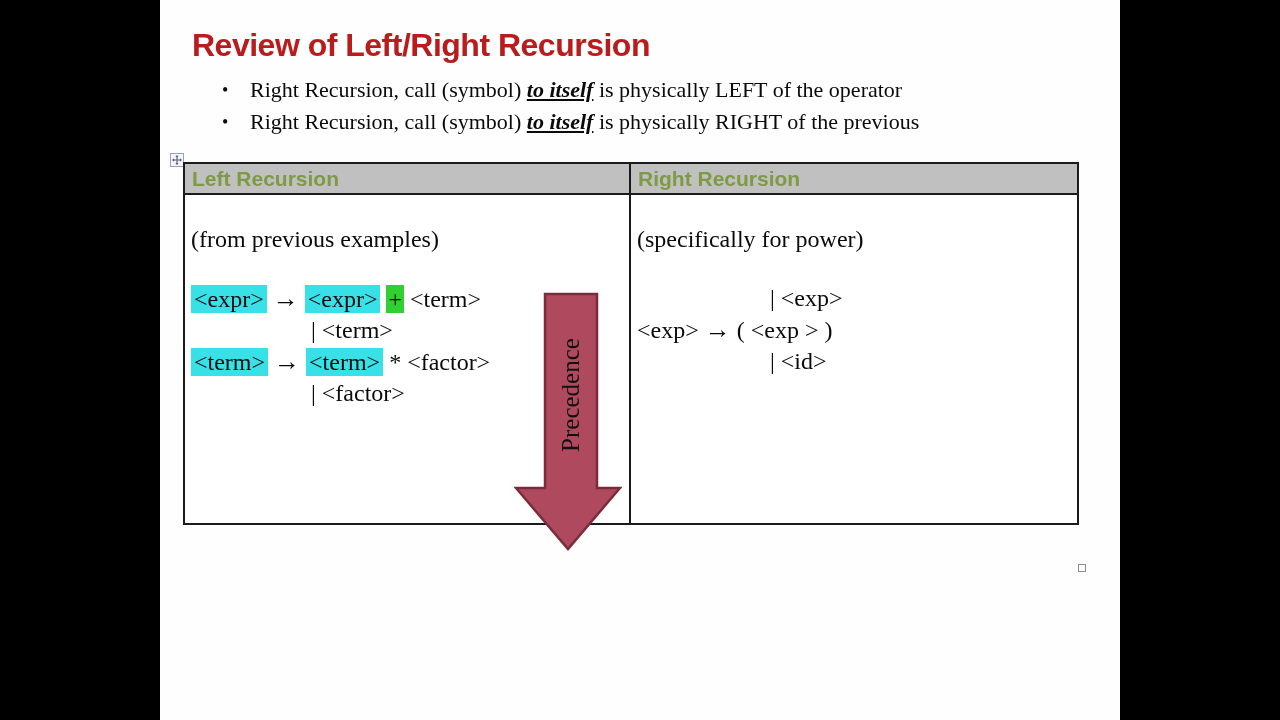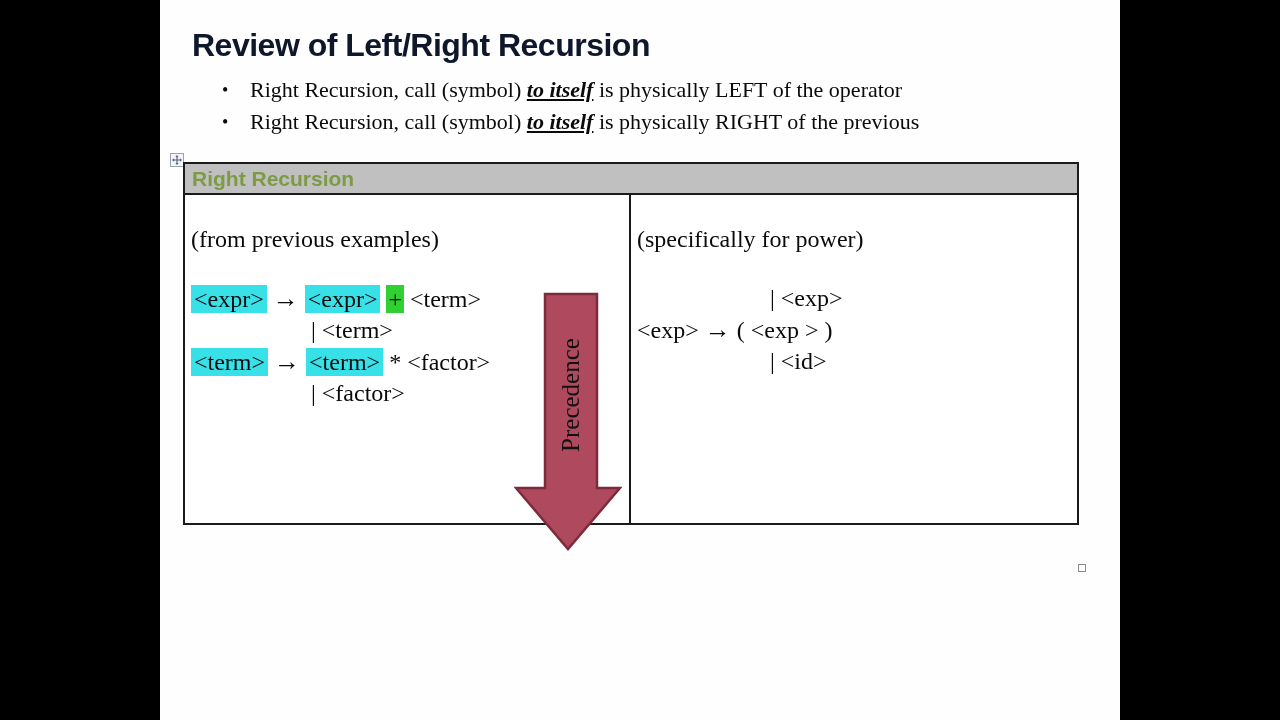--- a/index.html
+++ b/index.html
@@ -7,21 +7,21 @@
                font-family: "Liberation Serif", serif; }
   .letterbox { position: absolute; top: 0; width: 160px; height: 720px; background: #000000; }
   .letterbox.left  { left: 0; }
   .letterbox.right { left: 1120px; }
 
   #slide { position: absolute; left: 160px; top: 0; width: 960px; height: 720px; background: #fefefe; }
 
   .slide-title {
     position: absolute; left: 32px; top: 27px;
     font-family: "Liberation Sans", sans-serif; font-weight: bold;
-    font-size: 32px; color: #0f172a; letter-spacing: -0.5px; white-space: nowrap; text-align: right;
+    font-size: 32px; color: #b91c1c; letter-spacing: -0.5px; white-space: nowrap; text-align: right;
   }
 
   .bullets { position: absolute; left: 60px; top: 74px; }
   .bullet-line { display: flex; font-size: 22px; line-height: 32px; color: #0a0a0a; white-space: nowrap; }
   .bullet-line .dot { width: 30px; font-size: 18px; text-align: left; padding-left: 2px; }
   .emph { font-weight: bold; font-style: italic; text-decoration: underline; }
 
   
   .doc-table { position: absolute; left: 23px; top: 162px; width: 896px;
                border: 2px solid #1b1b1b; background: #ffffff; }
@@ -82,20 +82,21 @@
   <div class="move-handle">
     <span>
       <svg width="10" height="10" viewBox="0 0 12 12">
           <path d="M6 0 L8 2.5 H6.7 V5.3 H9.5 V4 L12 6 L9.5 8 V6.7 H6.7 V9.5 H8 L6 12 L4 9.5 H5.3 V6.7 H2.5 V8 L0 6 L2.5 4 V5.3 H5.3 V2.5 H4 Z" fill="#5a6076"></path>
         </svg>
     </span>
   </div>
 
   <div class="doc-table">
     <div class="header-row">
+      <div class="header-cell first">Left Recursion</div>
       <div class="header-cell">Right Recursion</div>
     </div>
     <div class="body-row">
       <div class="body-cell first cell-left">
         <div class="cell-note">(from previous examples)</div>
         <div>
             <div class="rule-line"><span class="hl-cyan">&lt;expr&gt;</span> <span class="arrow-glyph">→</span> <span class="hl-cyan">&lt;expr&gt;</span> <span class="hl-green">+</span> <span>&lt;term&gt;</span> </div>
             <div class="rule-line indent"><span>| &lt;term&gt;</span> </div>
             <div class="rule-line"><span class="hl-cyan">&lt;term&gt;</span> <span class="arrow-glyph">→</span> <span class="hl-cyan">&lt;term&gt;</span> <span>*</span> <span>&lt;factor&gt;</span> </div>
             <div class="rule-line indent"><span>| &lt;factor&gt;</span> </div>

